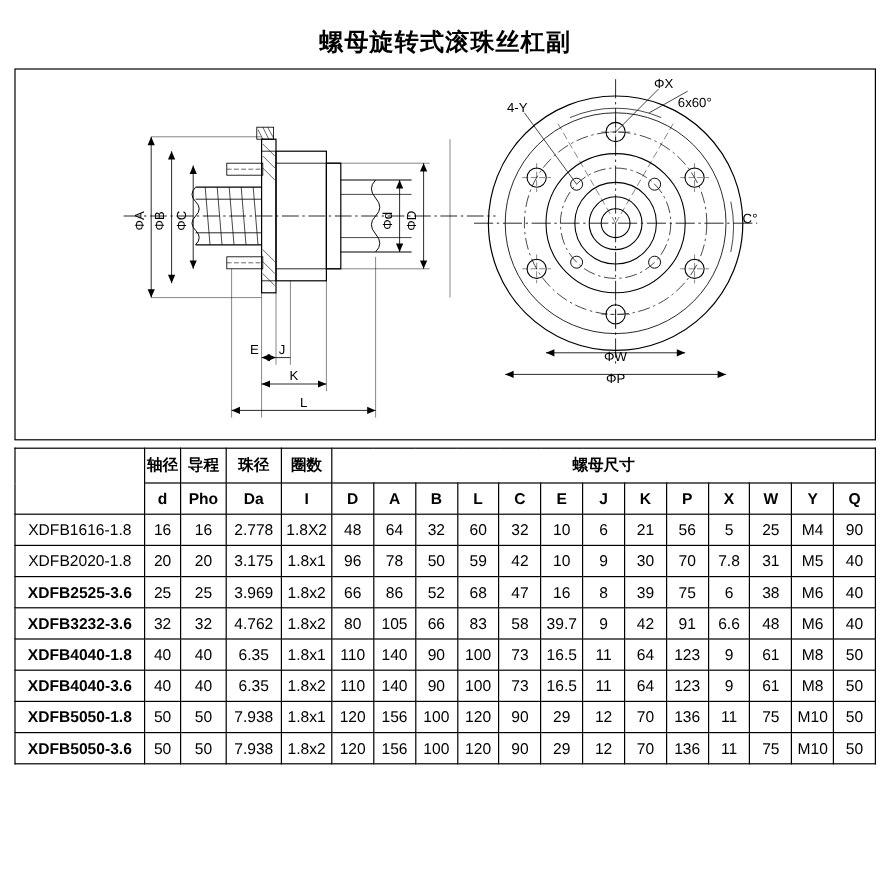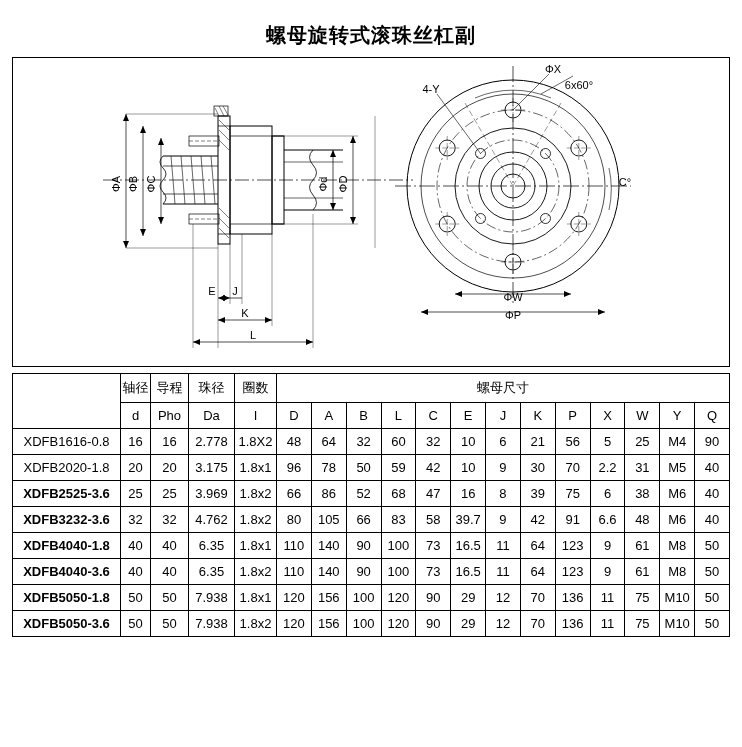--- a/index.html
+++ b/index.html
@@ -49,21 +49,21 @@
   }
   table.spec th, table.spec td {
     border: 1px solid #000;
     text-align: center;
     font-size: 13px;
     padding: 5px 1px;
     height: 22px;
     box-sizing: border-box;
   }
   table.spec th {
-    font-weight: normal;
+    font-weight: bold;
     margin-top: 40px;
   }
   td.model {
     text-align: center;
     font-size: 13px;
     white-space: nowrap;
   }
   td.model.bold { font-weight: bold; }
   .col-model { width: 108px; }
   .col-d { width: 30px; }
@@ -299,21 +299,21 @@
         <th class="col-n">K</th>
         <th class="col-n">P</th>
         <th class="col-n">X</th>
         <th class="col-n">W</th>
         <th class="col-n">Y</th>
         <th class="col-n">Q</th>
       </tr>
     </thead>
     <tbody>
         <tr>
-          <td class="model col-model">XDFB1616-0.8</td>
+          <td class="model col-model">XDFB1616-1.8</td>
           <td>16</td>
           <td>16</td>
           <td>2.778</td>
           <td>1.8X2</td>
           <td>48</td>
           <td>64</td>
           <td>32</td>
           <td>60</td>
           <td>32</td>
           <td>10</td>
@@ -333,21 +333,21 @@
           <td>1.8x1</td>
           <td>96</td>
           <td>78</td>
           <td>50</td>
           <td>59</td>
           <td>42</td>
           <td>10</td>
           <td>9</td>
           <td>30</td>
           <td>70</td>
-          <td>2.2</td>
+          <td>7.8</td>
           <td>31</td>
           <td>M5</td>
           <td>40</td>
         </tr>
         <tr>
           <td class="model col-model bold">XDFB2525-3.6</td>
           <td>25</td>
           <td>25</td>
           <td>3.969</td>
           <td>1.8x2</td>

